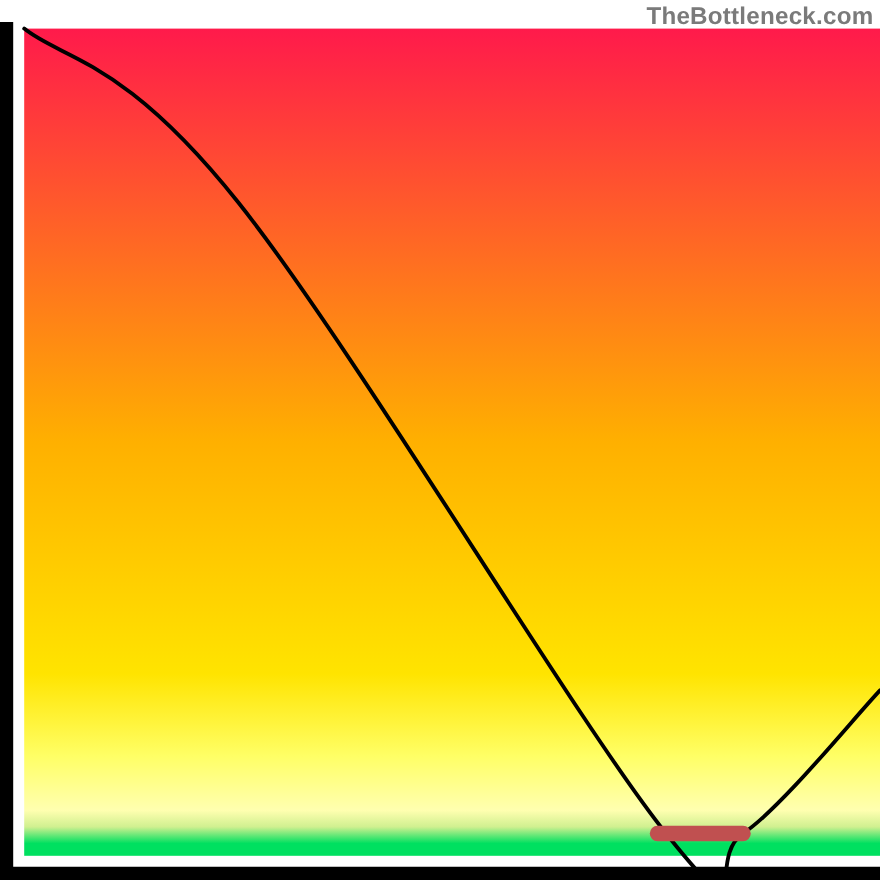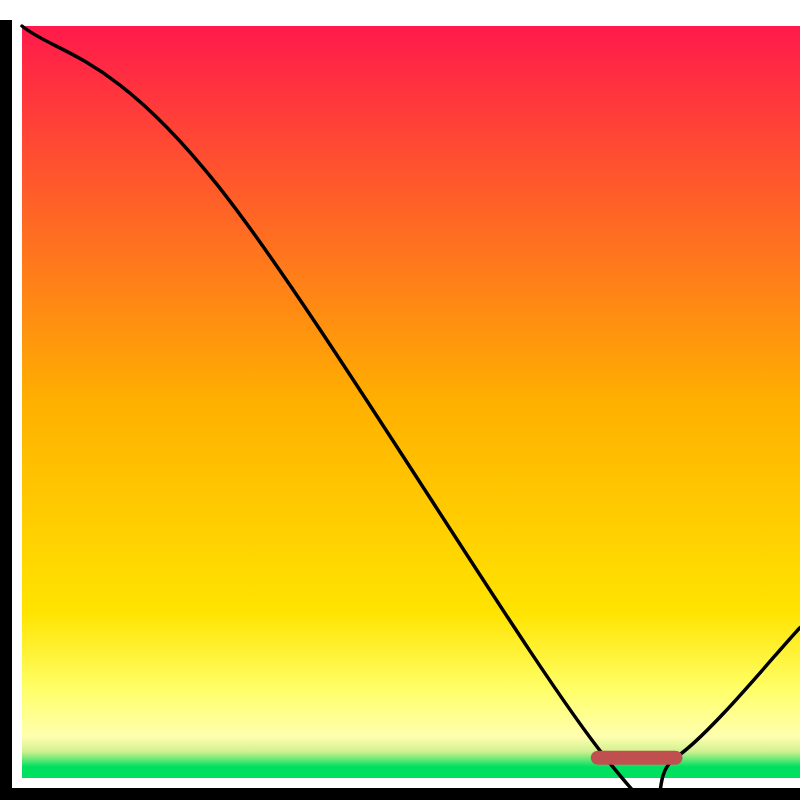--- a/index.html
+++ b/index.html
@@ -59,13 +59,14 @@
 
       <line id="axis-bottom" stroke="#000" stroke-width="12" stroke-linecap="square" x1="4" y1="794" x2="800" y2="794"></line>
       <line id="axis-left" stroke="#000" stroke-width="12" stroke-linecap="square" x1="6" y1="800" x2="6" y2="26"></line>
     </g>
 
     <path id="curve-path" fill="none" stroke="#000" stroke-width="3.5" stroke-linejoin="round" stroke-linecap="round" d="M 22 26 C 57.01 54.42559999999999, 111.47 52.21471999999997, 216.5 183.91999999999996 C 321.53 315.62528, 522.8764 654.41632, 605.5 757.696 C 688.1236 860.97568, 640.51 781.11328, 675.52 757.696 C 710.53 734.27872, 777.5936 651.01728, 800 627.6"></path>
 
     <line id="optimal-seg" stroke="#c05050" stroke-width="14" stroke-linecap="round" x1="597.72" x2="675.52" y1="757.696" y2="757.696"></line>
   </svg>
 
+  <div class="watermark">TheBottleneck.com</div>
 </div>
 
 </body></html>

